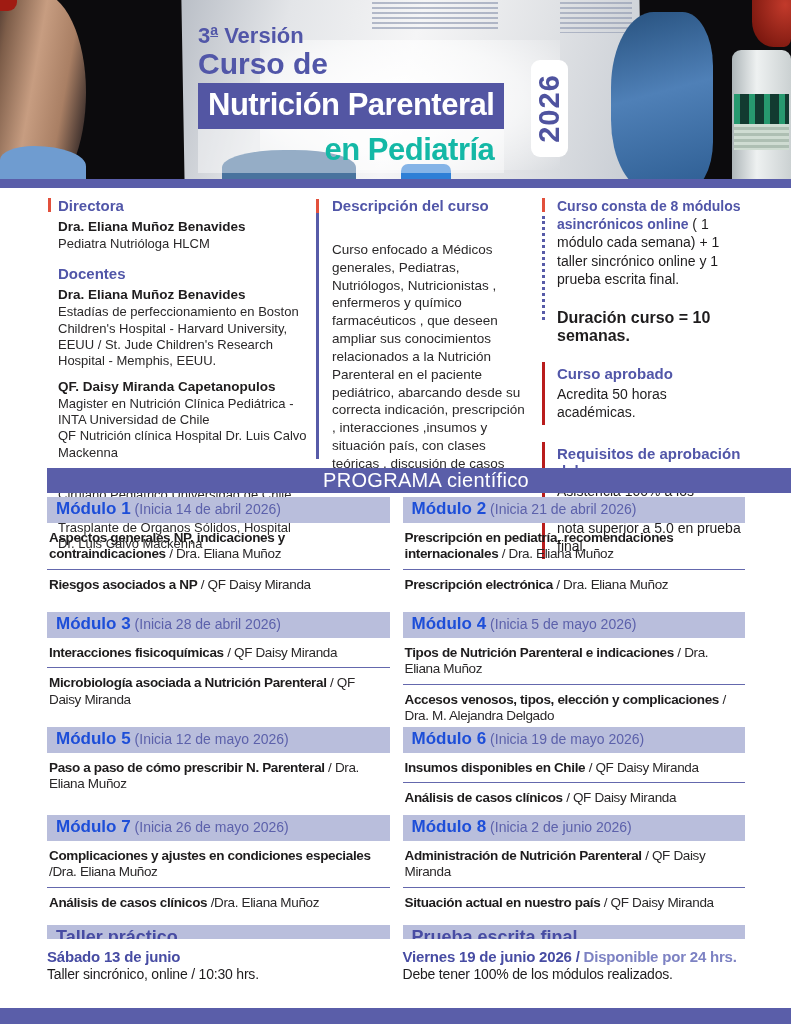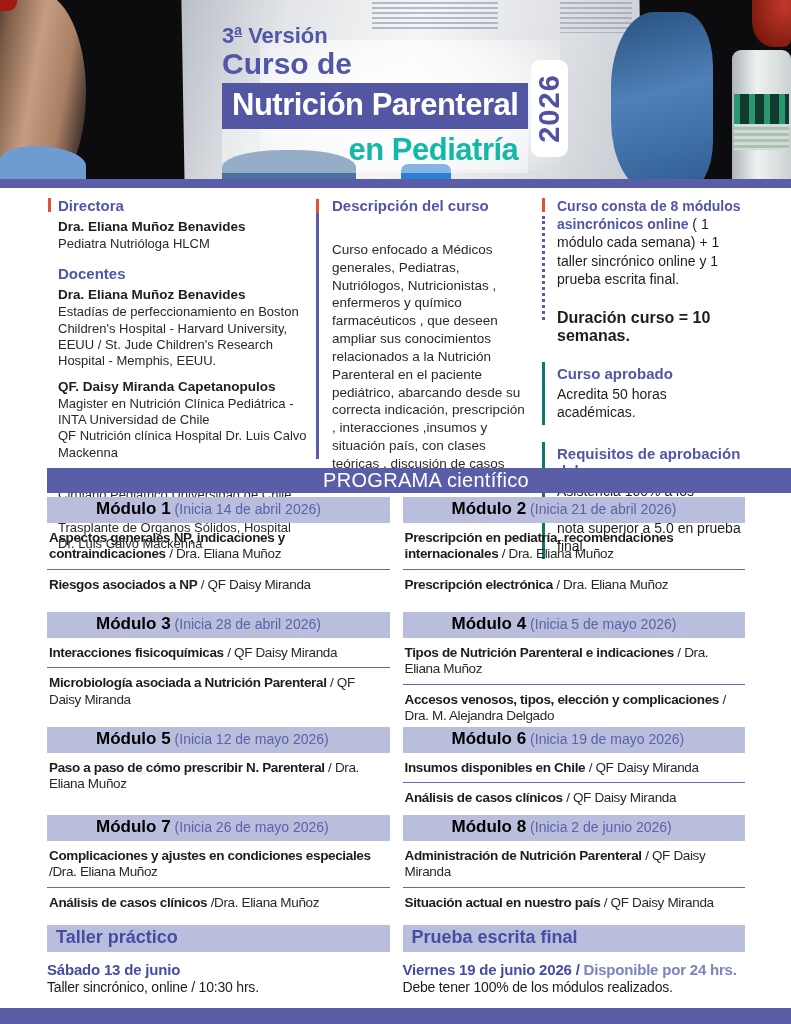--- a/index.html
+++ b/index.html
@@ -29,21 +29,21 @@
   .hero .bottle { position:absolute; left:732px; top:50px; width:59px; height:130px;
     background:linear-gradient(90deg,#aeb6b9 0%,#eef1f1 42%,#cbd1d2 100%); border-radius:9px 9px 0 0; }
   .hero .bottle-label { position:absolute; left:734px; top:94px; width:55px; height:30px;
     background:repeating-linear-gradient(90deg,#27996f 0 6px,#123a30 6px 15px); }
   .hero .bottle-label2 { position:absolute; left:734px; top:124px; width:55px; height:26px;
     background:repeating-linear-gradient(180deg,#cfdcd2 0 3px,#aebfb3 3px 6px); }
   .hero .red-corner-right { position:absolute; left:752px; top:0; width:39px; height:47px;
     background:radial-gradient(ellipse at 85% 10%, #c23a2b 0%, #7c180f 80%); border-radius:0 0 18% 55%; }
   .hero .red-corner-left { position:absolute; left:0; top:0; width:17px; height:11px; background:#a01b12; border-radius:0 0 9px 0; }
 
-  .hero-text { position:absolute; left:222px; top:23px; }
+  .hero-text { position:absolute; left:198px; top:23px; }
   .t-version { font-size:22px; font-weight:700; color:#5156a8; line-height:1.05; }
   .t-version .ord { font-size:14px; vertical-align:super; text-decoration:underline; }
   .t-curso { font-size:30px; font-weight:700; color:#5156a8; line-height:1.1; }
   .title-stack { display:inline-block; margin-top:3px; }
   .t-main { display:block; background:#5356a3; color:#ffffff; font-size:31px; font-weight:700; padding:4px 10px 6px; letter-spacing:-0.5px; }
   .t-sub { display:block; color:#14b8a6; background:rgba(255,255,255,0.42); font-size:31px; font-weight:700; text-align:right; padding:3px 10px 5px; letter-spacing:-0.5px; }
   .year-box { position:absolute; left:531px; top:60px; width:37px; height:97px; background:#ffffff; border-radius:9px;
     display:flex; align-items:center; justify-content:center; }
   .year-text { transform:rotate(-90deg); font-size:29px; font-weight:700; color:#4f539f; letter-spacing:1px; }
 
@@ -65,39 +65,39 @@
   .person { margin-bottom:9px; }
   .person-name { font-size:13.5px; font-weight:700; color:#1e1c1d; line-height:1.25; }
   .person-desc { font-size:13px; color:#2a2829; line-height:1.26; white-space:pre-line; }
   .col-left .group-gap { margin-top:13px; }
 
   .desc-body { margin-top:27px; font-size:13.5px; color:#2a2829; line-height:1.32; }
 
   .structure { font-size:14px; line-height:1.3; color:#1e1c1d; }
   .structure .hl { font-weight:700; color:#5156a8; }
   .duration { margin-top:21px; font-size:16px; font-weight:700; color:#1e1c1d; }
-  .boxed { margin-left:-15px; margin-top:17px; border-left:3px solid #0f766e; padding:3px 0 4px 12px; }
+  .boxed { margin-left:-15px; margin-top:17px; border-left:3px solid #b91c1c; padding:3px 0 4px 12px; }
   .boxed .box-title { font-size:15px; font-weight:700; color:#5156a8; margin-bottom:3px; }
   .boxed .box-body { font-size:14px; color:#1e1c1d; line-height:1.3; }
 
   
   .program-bar { position:absolute; top:468px; left:47px; width:758px; height:25px; background:#5a5ea9;
     color:#ffffff; font-size:20px; text-align:center; line-height:25px; letter-spacing:0.3px; }
 
   .modules-grid { position:absolute; top:497px; left:47px; width:698px;
     display:grid; grid-template-columns:1fr 1fr; column-gap:13px;
     grid-template-rows:115px 115px 88px 110px auto; }
   .module-header { background:#b9bedc; height:26px; padding:2px 9px 0; white-space:nowrap; overflow:hidden; }
-  .module-name { font-size:17px; font-weight:700; color:#000000;margin-left:40px; }
+  .module-name { font-size:17px; font-weight:700; color:#1d4ed8; }
   .module-date { font-size:14px; color:#5c61ab; margin-left:4px; }
   .module-item { padding:7px 2px 6px 2px; font-size:13.5px; line-height:1.22; letter-spacing:-0.35px; color:#2a2829; }
   .module-item b { color:#1e1c1d; }
   .isep { border-top:1.5px solid #6468ad; }
   .special .special-name { font-size:18px; font-weight:700; color:#474ca3; }
-  .special .module-header { height:27px; padding-top:2px; }
+  .special .module-header { height:14px; padding-top:2px; }
   .special .date-line { margin-top:9px; font-size:15px; font-weight:700; color:#474ca3; letter-spacing:-0.2px; }
   .special .date-light { color:#7d82c3; }
   .special .detail { font-size:14px; color:#1e1c1d; letter-spacing:-0.2px; margin-top:1px; }
 </style>
 </head>
 <body>
 
 <div class="poster">
 
   <header class="hero">

